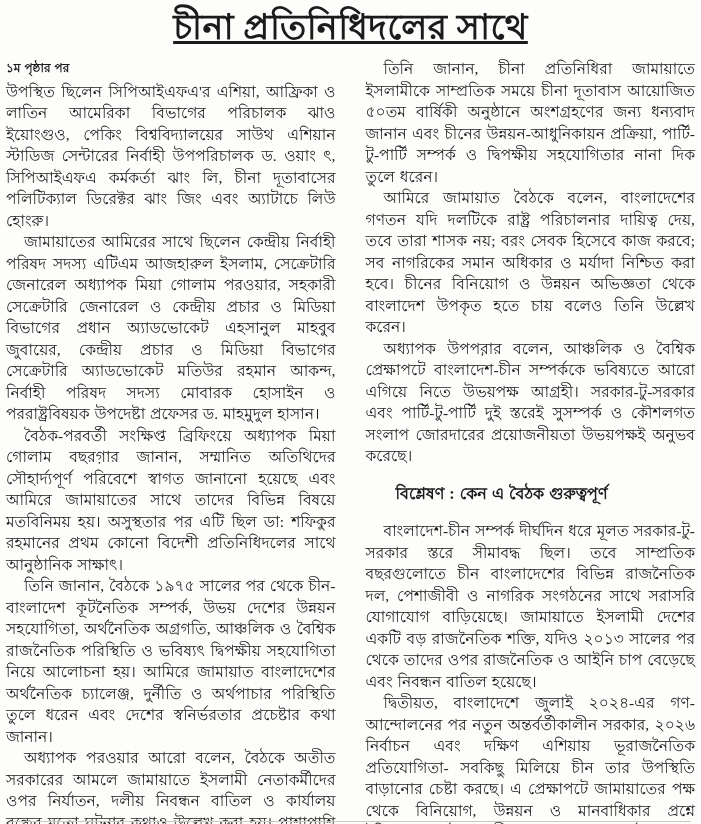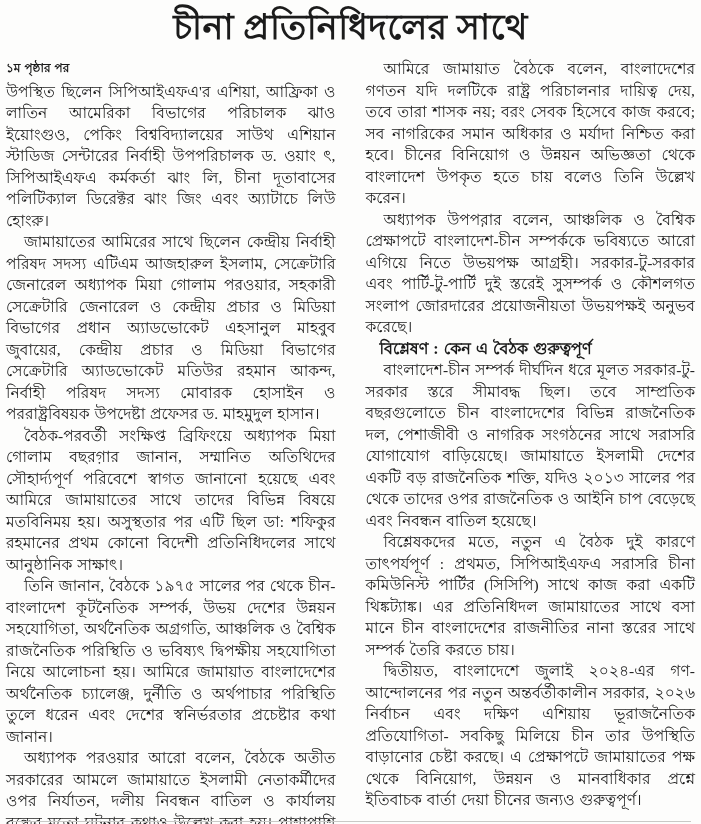--- a/index.html
+++ b/index.html
@@ -19,20 +19,21 @@
     box-sizing: border-box;
     padding: 6px 6px 0 6px;
   }
   .headline {
     text-align: center;
     font-size: 35px;
     line-height: 1.15;
     font-weight: bold;
     margin: 2px 0 10px 0;
     letter-spacing: 0.5px;
+    text-decoration: underline;
   }
   .columns {
     display: flex;
     gap: 30px;
     align-items: flex-start;
   }
   .col {
     flex: 1 1 0;
     text-align: justify;
     font-size: 15.5px;
@@ -46,21 +47,21 @@
   .para.no-indent {
     text-indent: 0;
   }
   .lead-label {
     font-weight: bold;
     font-size: 12px;
     margin: 0 0 1px 0;
   }
   .subheading {
     font-weight: bold;
-    margin: 0;
+    margin: 16px;
     text-indent: 14px;
     font-size: 16px;
   }
   .bottom-rule {
     position: absolute;
     left: 10px;
     right: 10px;
     bottom: 2px;
     height: 1px;
     background: #c9c9c6;
@@ -78,25 +79,25 @@
     <div class="col">
       <p class="lead-label">১ম পৃষ্ঠার পর</p>
       <p class="para no-indent">উপস্থিত ছিলেন সিপিআইএফএ'র এশিয়া, আফ্রিকা ও লাতিন আমেরিকা বিভাগের পরিচালক ঝাও ইয়োংগুও, পেকিং বিশ্ববিদ্যালয়ের সাউথ এশিয়ান স্টাডিজ সেন্টারের নির্বাহী উপপরিচালক ড. ওয়াং ৎ, সিপিআইএফএ কর্মকর্তা ঝাং লি, চীনা দূতাবাসের পলিটিক্যাল ডিরেক্টর ঝাং জিং এবং অ্যাটাচে লিউ হোংরু।</p>
       <p class="para">জামায়াতের আমিরের সাথে ছিলেন কেন্দ্রীয় নির্বাহী পরিষদ সদস্য এটিএম আজহারুল ইসলাম, সেক্রেটারি জেনারেল অধ্যাপক মিয়া গোলাম পরওয়ার, সহকারী সেক্রেটারি জেনারেল ও কেন্দ্রীয় প্রচার ও মিডিয়া বিভাগের প্রধান অ্যাডভোকেট এহসানুল মাহবুব জুবায়ের, কেন্দ্রীয় প্রচার ও মিডিয়া বিভাগের সেক্রেটারি অ্যাডভোকেট মতিউর রহমান আকন্দ, নির্বাহী পরিষদ সদস্য মোবারক হোসাইন ও পররাষ্ট্রবিষয়ক উপদেষ্টা প্রফেসর ড. মাহমুদুল হাসান।</p>
       <p class="para">বৈঠক-পরবর্তী সংক্ষিপ্ত ব্রিফিংয়ে অধ্যাপক মিয়া গোলাম বছরগ়ার জানান, সম্মানিত অতিথিদের সৌহার্দ্যপূর্ণ পরিবেশে স্বাগত জানানো হয়েছে এবং আমিরে জামায়াতের সাথে তাদের বিভিন্ন বিষয়ে মতবিনিময় হয়। অসুস্থতার পর এটি ছিল ডা: শফিকুর রহমানের প্রথম কোনো বিদেশী প্রতিনিধিদলের সাথে আনুষ্ঠানিক সাক্ষাৎ।</p>
       <p class="para">তিনি জানান, বৈঠকে ১৯৭৫ সালের পর থেকে চীন-বাংলাদেশ কূটনৈতিক সম্পর্ক, উভয় দেশের উন্নয়ন সহযোগিতা, অর্থনৈতিক অগ্রগতি, আঞ্চলিক ও বৈশ্বিক রাজনৈতিক পরিস্থিতি ও ভবিষ্যৎ দ্বিপক্ষীয় সহযোগিতা নিয়ে আলোচনা হয়। আমিরে জামায়াত বাংলাদেশের অর্থনৈতিক চ্যালেঞ্জ, দুর্নীতি ও অর্থপাচার পরিস্থিতি তুলে ধরেন এবং দেশের স্বনির্ভরতার প্রচেষ্টার কথা জানান।</p>
       <p class="para">অধ্যাপক পরওয়ার আরো বলেন, বৈঠকে অতীত সরকারের আমলে জামায়াতে ইসলামী নেতাকর্মীদের ওপর নির্যাতন, দলীয় নিবন্ধন বাতিল ও কার্যালয় বন্ধের মতো ঘটনার কথাও উল্লেখ করা হয়। পাশাপাশি ভবিষ্যৎ নির্বাচনে জামায়াতের প্রস্তুতি, গণতন্ত্রে দলের অঙ্গীকার, মানবাধিকার পরিস্থিতি এবং ফিলিস্তিনসহ বিভিন্ন দেশে মুসলিম জনগোষ্ঠীর প্রতি সহিংসতা নিয়েও আলোচনা হয়।</p>
     </div>
 
     <div class="col">
+      <p class="para">তিনি জানান, চীনা প্রতিনিধিরা জামায়াতে ইসলামীকে সাম্প্রতিক সময়ে চীনা দূতাবাস আয়োজিত ৫০তম বার্ষিকী অনুষ্ঠানে অংশগ্রহণের জন্য ধন্যবাদ জানান এবং চীনের উন্নয়ন-আধুনিকায়ন প্রক্রিয়া, পার্টি-টু-পার্টি সম্পর্ক ও দ্বিপক্ষীয় সহযোগিতার নানা দিক তুলে ধরেন।</p>
       <p class="para">আমিরে জামায়াত বৈঠকে বলেন, বাংলাদেশের গণতন যদি দলটিকে রাষ্ট্র পরিচালনার দায়িত্ব দেয়, তবে তারা শাসক নয়; বরং সেবক হিসেবে কাজ করবে; সব নাগরিকের সমান অধিকার ও মর্যাদা নিশ্চিত করা হবে। চীনের বিনিয়োগ ও উন্নয়ন অভিজ্ঞতা থেকে বাংলাদেশ উপকৃত হতে চায় বলেও তিনি উল্লেখ করেন।</p>
       <p class="para">অধ্যাপক উপপর়ার বলেন, আঞ্চলিক ও বৈশ্বিক প্রেক্ষাপটে বাংলাদেশ-চীন সম্পর্ককে ভবিষ্যতে আরো এগিয়ে নিতে উভয়পক্ষ আগ্রহী। সরকার-টু-সরকার এবং পার্টি-টু-পার্টি দুই স্তরেই সুসম্পর্ক ও কৌশলগত সংলাপ জোরদারের প্রয়োজনীয়তা উভয়পক্ষই অনুভব করেছে।</p>
       <p class="subheading">বিশ্লেষণ : কেন এ বৈঠক গুরুত্বপূর্ণ</p>
       <p class="para">বাংলাদেশ-চীন সম্পর্ক দীর্ঘদিন ধরে মূলত সরকার-টু-সরকার স্তরে সীমাবদ্ধ ছিল। তবে সাম্প্রতিক বছরগুলোতে চীন বাংলাদেশের বিভিন্ন রাজনৈতিক দল, পেশাজীবী ও নাগরিক সংগঠনের সাথে সরাসরি যোগাযোগ বাড়িয়েছে। জামায়াতে ইসলামী দেশের একটি বড় রাজনৈতিক শক্তি, যদিও ২০১৩ সালের পর থেকে তাদের ওপর রাজনৈতিক ও আইনি চাপ বেড়েছে এবং নিবন্ধন বাতিল হয়েছে।</p>
-      <p class="para">বিশ্লেষকদের মতে, নতুন এ বৈঠক দুই কারণে তাৎপর্যপূর্ণ : প্রথমত, সিপিআইএফএ সরাসরি চীনা কমিউনিস্ট পার্টির (সিসিপি) সাথে কাজ করা একটি থিঙ্কট্যাঙ্ক। এর প্রতিনিধিদল জামায়াতের সাথে বসা মানে চীন বাংলাদেশের রাজনীতির নানা স্তরের সাথে সম্পর্ক তৈরি করতে চায়।</p>
       <p class="para">দ্বিতীয়ত, বাংলাদেশে জুলাই ২০২৪-এর গণ-আন্দোলনের পর নতুন অন্তর্বর্তীকালীন সরকার, ২০২৬ নির্বাচন এবং দক্ষিণ এশিয়ায় ভূরাজনৈতিক প্রতিযোগিতা- সবকিছু মিলিয়ে চীন তার উপস্থিতি বাড়ানোর চেষ্টা করছে। এ প্রেক্ষাপটে জামায়াতের পক্ষ থেকে বিনিয়োগ, উন্নয়ন ও মানবাধিকার প্রশ্নে ইতিবাচক বার্তা দেয়া চীনের জন্যও গুরুত্বপূর্ণ।</p>
     </div>
 
   </div>
 
   <div class="bottom-rule"></div>
 
 </div>
 
 </body></html>

